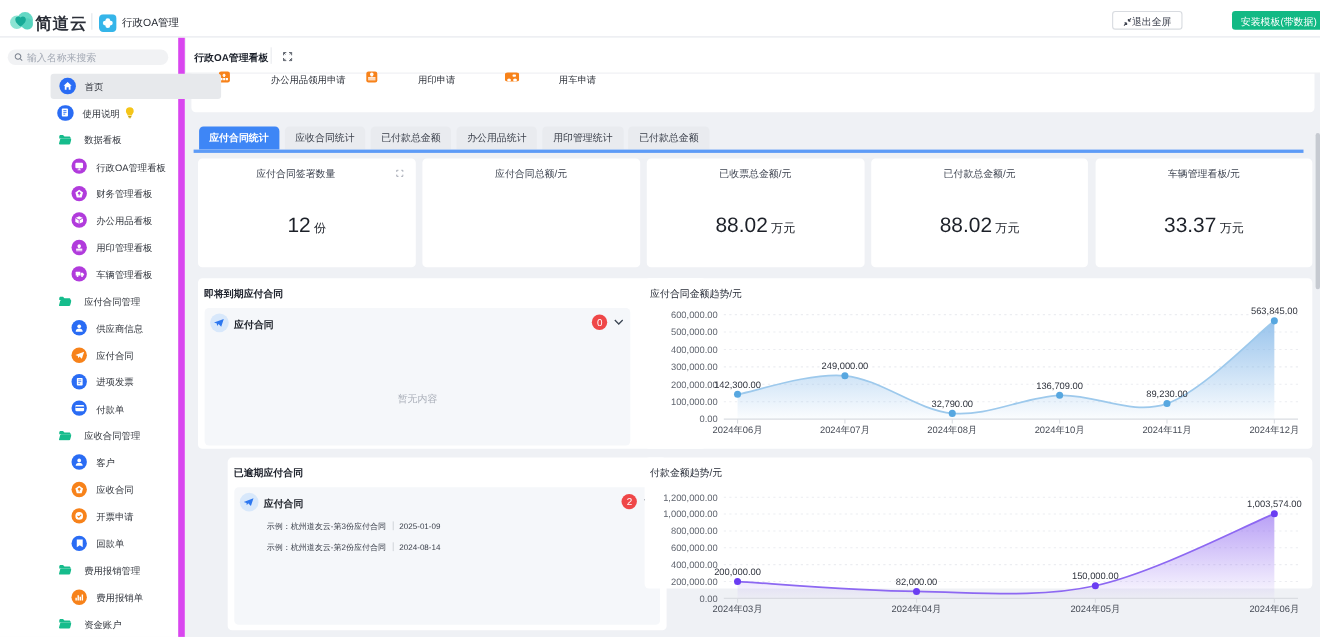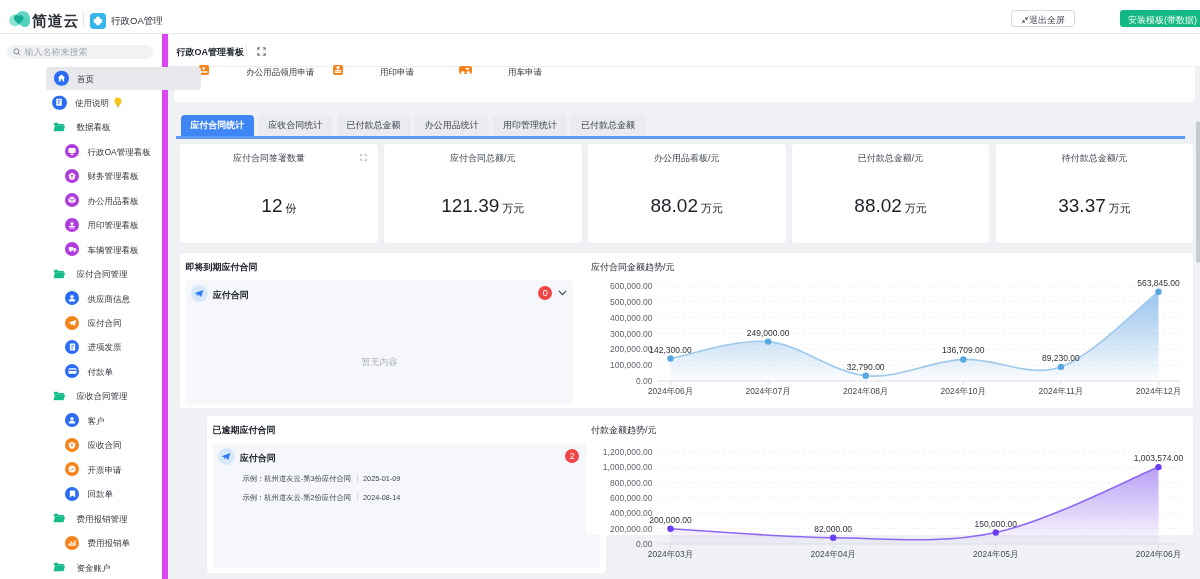--- a/index.html
+++ b/index.html
@@ -324,32 +324,31 @@
   <div id="stats">
       <div class="stat" style="left:11.0px">
         <svg class="abs" style="right:11px;top:9.5px" width="7" height="7" viewBox="0 0 10 10">
           <path d="M3.2 1 L1 1 L1 3.2 M6.8 1 L9 1 L9 3.2 M9 6.8 L9 9 L6.8 9 M1 6.8 L1 9 L3.2 9" stroke="#9aa0ab" stroke-width="1.2" fill="none"></path>
         </svg>
         <div class="t" style="transform:translateX(-10px)">应付合同签署数量</div>
         <div class="v">12<span class="u">份</span></div>
       </div>
       <div class="stat" style="left:214.9px">
         <div class="t">应付合同总额/元</div>
-        <div class="v">121.39<span class="u">万元</span></div>
       </div>
       <div class="stat" style="left:418.8px">
-        <div class="t">办公用品看板/元</div>
+        <div class="t">已收票总金额/元</div>
         <div class="v">88.02<span class="u">万元</span></div>
       </div>
       <div class="stat" style="left:622.7px">
         <div class="t">已付款总金额/元</div>
         <div class="v">88.02<span class="u">万元</span></div>
       </div>
       <div class="stat" style="left:826.6px">
-        <div class="t">待付款总金额/元</div>
+        <div class="t">车辆管理看板/元</div>
         <div class="v">33.37<span class="u">万元</span></div>
       </div>
     </div>
   <div id="panels">
 
     <div class="panel" style="left:11px;top:219px;width:462px;height:155px;">
       <div class="ptitle">即将到期应付合同</div>
       <div class="gbox" style="height:124.5px;">
         <div class="ghead">
           <div class="pcirc">

